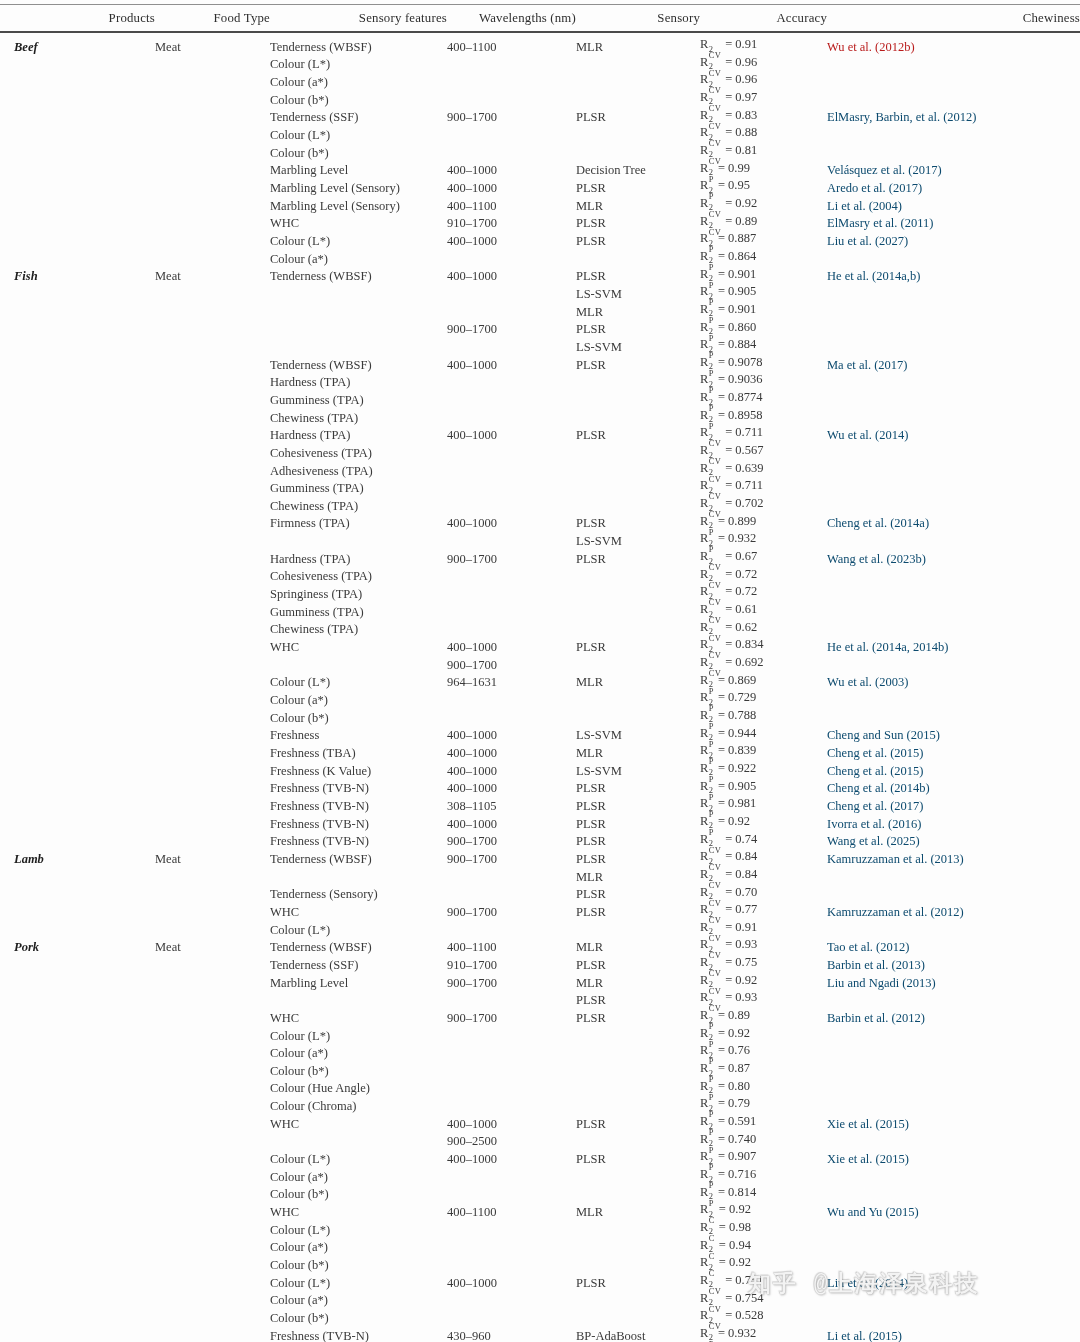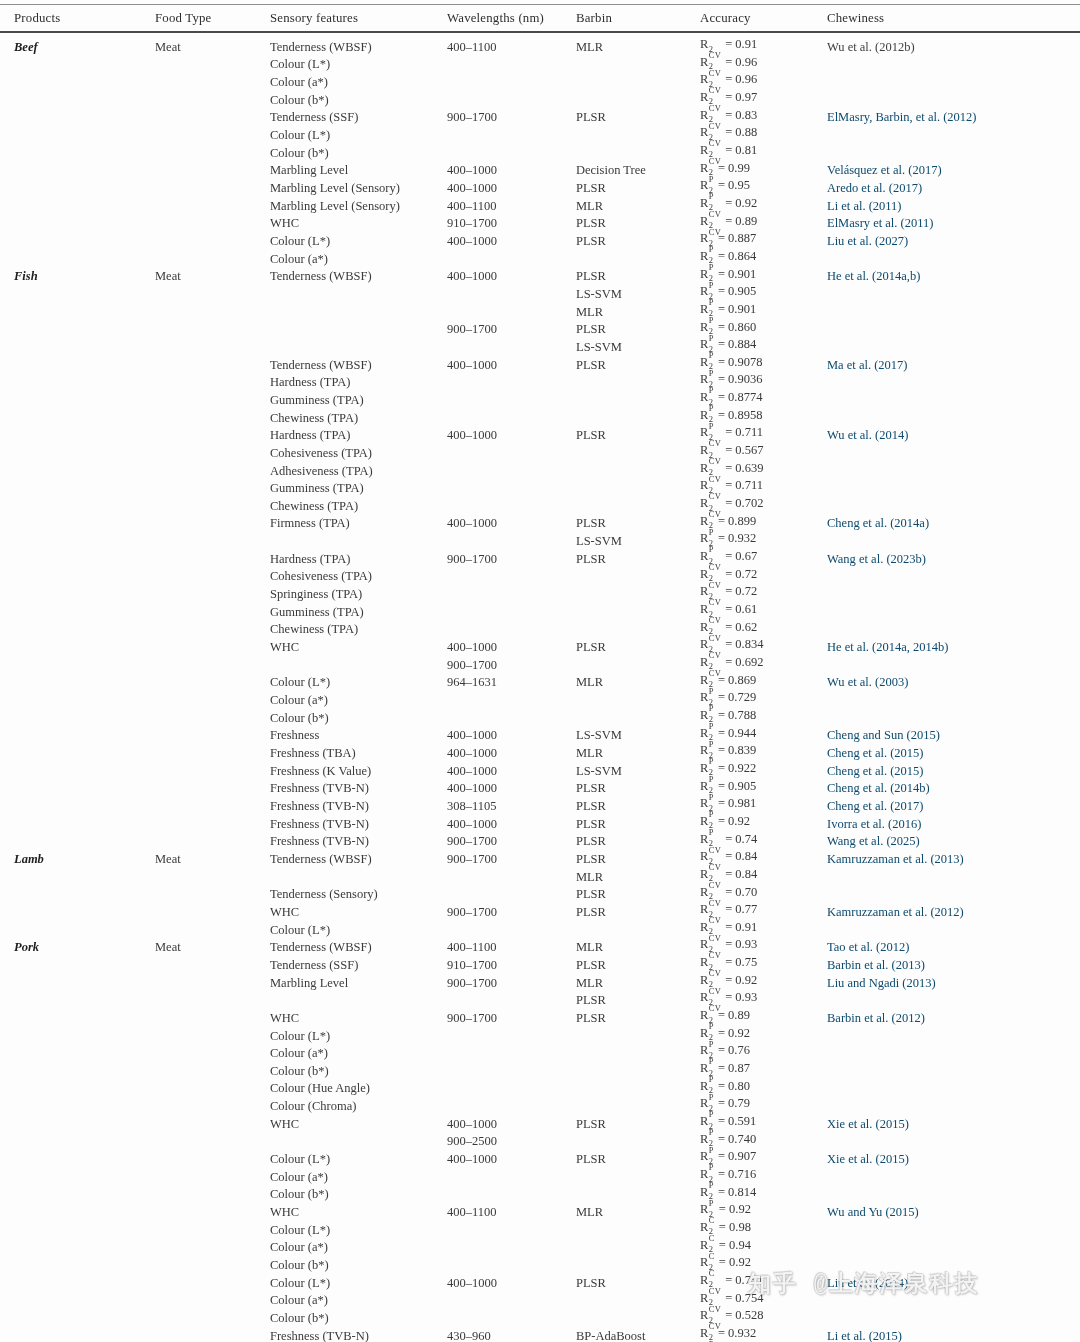--- a/index.html
+++ b/index.html
@@ -20,41 +20,42 @@
     grid-template-columns: 141px 115px 177px 129px 124px 127px 1fr;
     padding-left: 14px;
     box-sizing: border-box;
     width: 1080px;
   }
   .thead {
     border-top: 1px solid #8f8f8f;
     border-bottom: 2px solid #4a4a4a;
     height: 29px;
     align-items: center;
+    text-align: right;
   }
   .hcell {
     font-size: 12.8px;
     color: #2e2e2e;
     letter-spacing: 0.2px;
     white-space: nowrap;
   }
   .tbody { padding-top: 3px; font-family: Liberation Serif, serif; }
   .row {
     height: 17.66px;
     align-items: center;
   }
   .cell {
     font-size: 12.5px;
     line-height: 17px;
     white-space: nowrap;
     overflow: visible;
   }
   .prod { font-weight: bold; font-style: italic; color: #1e1e1e; }
   .link { color: #0c4a6e; }
-  .refblack { color: #404040; }
+  .refblack { color: #b91c1c; }
   
   .rs {
     display: inline-flex;
     flex-direction: column;
     align-items: flex-start;
     font-size: 8.5px;
     line-height: 6.5px;
     vertical-align: -3.5px;
     margin: 0 1px 0 0.5px;
     letter-spacing: 0.2px;
@@ -76,21 +77,21 @@
 </head>
 <body>
 
 <div class="page">
   <div class="tablewrap">
     <div class="grid thead">
       <div class="hcell">Products</div>
       <div class="hcell">Food Type</div>
       <div class="hcell">Sensory features</div>
       <div class="hcell">Wavelengths (nm)</div>
-      <div class="hcell">Barbin</div>
+      <div class="hcell">Sensory</div>
       <div class="hcell">Accuracy</div>
       <div class="hcell">Chewiness</div>
     </div>
     <div class="tbody">
         <div class="grid row">
           <div class="cell prod">Beef</div>
           <div class="cell">Meat</div>
           <div class="cell">Tenderness (WBSF)</div>
           <div class="cell">400–1100</div>
           <div class="cell">MLR</div>
@@ -199,21 +200,21 @@
         <div class="grid row">
           <div class="cell"></div>
           <div class="cell"></div>
           <div class="cell">Marbling Level (Sensory)</div>
           <div class="cell">400–1100</div>
           <div class="cell">MLR</div>
           <div class="cell">R<span class="rs">
               <span>2</span>
               <span>CV</span>
             </span> = 0.92</div>
-          <div class="cell"><span class="link">Li et al. (2011)</span></div>
+          <div class="cell"><span class="link">Li et al. (2004)</span></div>
         </div>
         <div class="grid row">
           <div class="cell"></div>
           <div class="cell"></div>
           <div class="cell">WHC</div>
           <div class="cell">910–1700</div>
           <div class="cell">PLSR</div>
           <div class="cell">R<span class="rs">
               <span>2</span>
               <span>CV</span>

